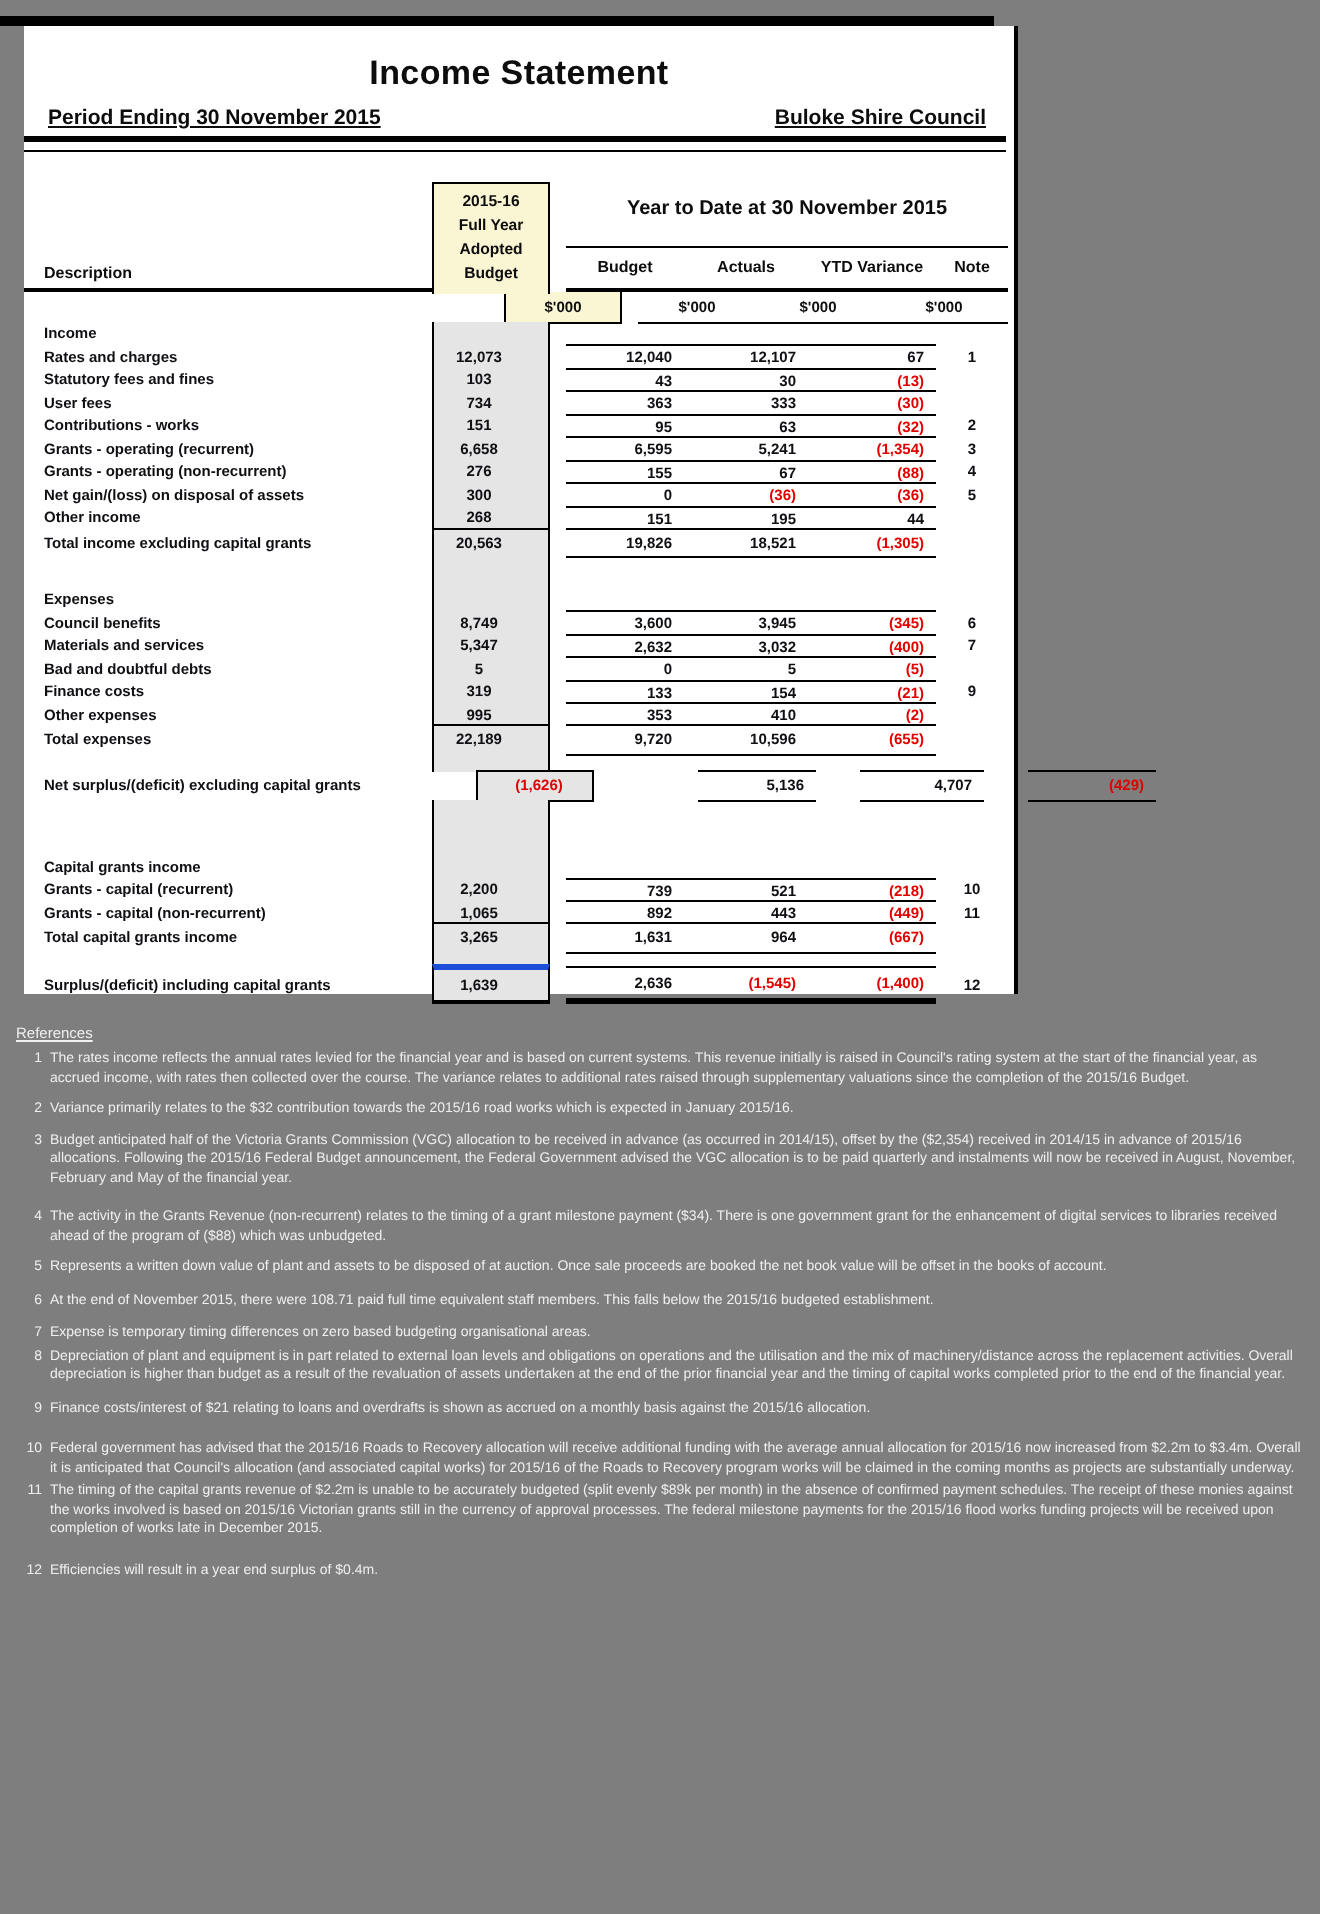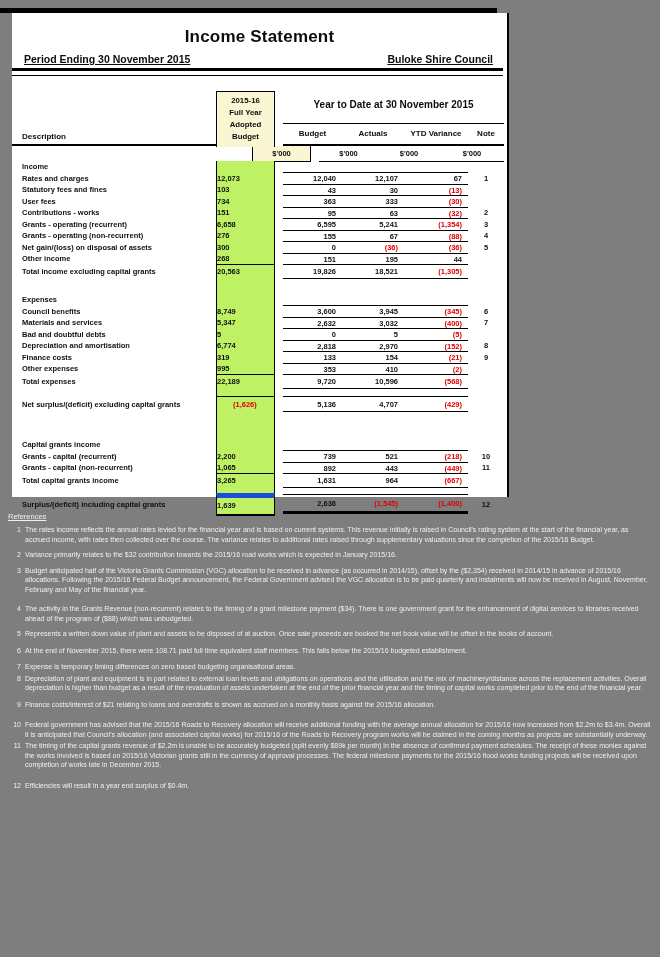--- a/index.html
+++ b/index.html
@@ -46,36 +46,36 @@
     padding:0 0 3px 10px;border-bottom:2px solid #000;
   }
   .col-label{font-size:8px;font-weight:bold;color:#0d0d0d;text-align:center;align-self:end;padding-bottom:3px;border-bottom:2px solid #000;height:12px;}
   .units{font-size:7.5px;font-weight:bold;color:#0d0d0d;text-align:center;border-bottom:1px solid #000;height:100%;display:flex;align-items:center;justify-content:center;}
   .units.adopted{background:#faf5d3;border-left:1px solid #000;border-right:1px solid #000;}
 
   
   .trow{min-height:11.5px;font-size:7.5px;font-weight:bold;color:#101014;}
   .trow .label{padding-left:10px;white-space:nowrap;}
   .trow .adopted{
-    background:#bef264;border-left:1px solid #000;border-right:1px solid #000;
-    text-align:right;padding-right:12px;height:100%;display:flex;align-items:center;justify-content:flex-start;
+    background:#e5e5e5;border-left:1px solid #000;border-right:1px solid #000;
+    text-align:right;padding-right:12px;height:100%;display:flex;align-items:center;justify-content:center;
   }
   .trow .num{text-align:right;padding-right:6px;height:100%;display:flex;align-items:center;justify-content:flex-end;}
   .trow .note-cell{text-align:center;display:flex;align-items:center;justify-content:center;}
   .neg{color:#e00000;padding-left:16px;}
   .r-data .ytd{border-top:1px solid #000;}
   .r-total{min-height:13.5px;}
   .r-total .ytd{border-top:1px solid #000;border-bottom:1.5px solid #000;}
   .r-total .adopted{border-top:1px solid #000;border-bottom:1.5px solid #000;}
-  .r-net{min-height:14px;}
+  .r-net{min-height:14px;gap:22px;}
   .r-net .ytd{border-top:1px solid #000;border-bottom:1px solid #000;}
   .r-net .adopted{border-top:1px solid #000;border-bottom:1.5px solid #000;}
   .r-final{min-height:15px;}
   .r-final .ytd{border-top:1px solid #000;border-bottom:3px solid #000;}
-  .r-final .adopted{border-top:5px solid #1d4ed8;border-bottom:2px solid #000;}
+  .r-final .adopted{border-top:3px solid #1d4ed8;border-bottom:2px solid #000;}
 
   
   .notes{position:absolute;left:8px;top:512px;width:646px;color:#f0f0f0;font-size:7px;line-height:1.36;}
   .notes-heading{font-size:7.5px;font-weight:normal;text-decoration:underline;margin-bottom:3px;}
   .note{display:flex;}
   .note .n-num{width:13px;min-width:13px;text-align:right;padding-right:4px;}
   .note .n-text{flex:1;}
 </style>
 </head>
 <body>
@@ -343,37 +343,20 @@
           </div>
           <div class="num ytd">
             <span>5</span>
           </div>
           <div class="num ytd">
             <span class="neg">(5)</span>
           </div>
           <div class="note-cell"></div>
         </div>
         <div class="grid-row trow r-data">
-          <div class="label">Depreciation and amortisation</div>
-          <div class="adopted">
-            <span>6,774</span>
-          </div>
-          <div></div>
-          <div class="num ytd">
-            <span>2,818</span>
-          </div>
-          <div class="num ytd">
-            <span>2,970</span>
-          </div>
-          <div class="num ytd">
-            <span class="neg">(152)</span>
-          </div>
-          <div class="note-cell">8</div>
-        </div>
-        <div class="grid-row trow r-data">
           <div class="label">Finance costs</div>
           <div class="adopted">
             <span>319</span>
           </div>
           <div></div>
           <div class="num ytd">
             <span>133</span>
           </div>
           <div class="num ytd">
             <span>154</span>
@@ -406,21 +389,21 @@
             <span>22,189</span>
           </div>
           <div></div>
           <div class="num ytd">
             <span>9,720</span>
           </div>
           <div class="num ytd">
             <span>10,596</span>
           </div>
           <div class="num ytd">
-            <span class="neg">(568)</span>
+            <span class="neg">(655)</span>
           </div>
           <div class="note-cell"></div>
         </div>
         <div class="grid-row trow" style="min-height: 9px;">
           <div class="label"></div>
           <div class="adopted"></div>
           <div></div>
           <div></div>
           <div></div>
           <div></div>

